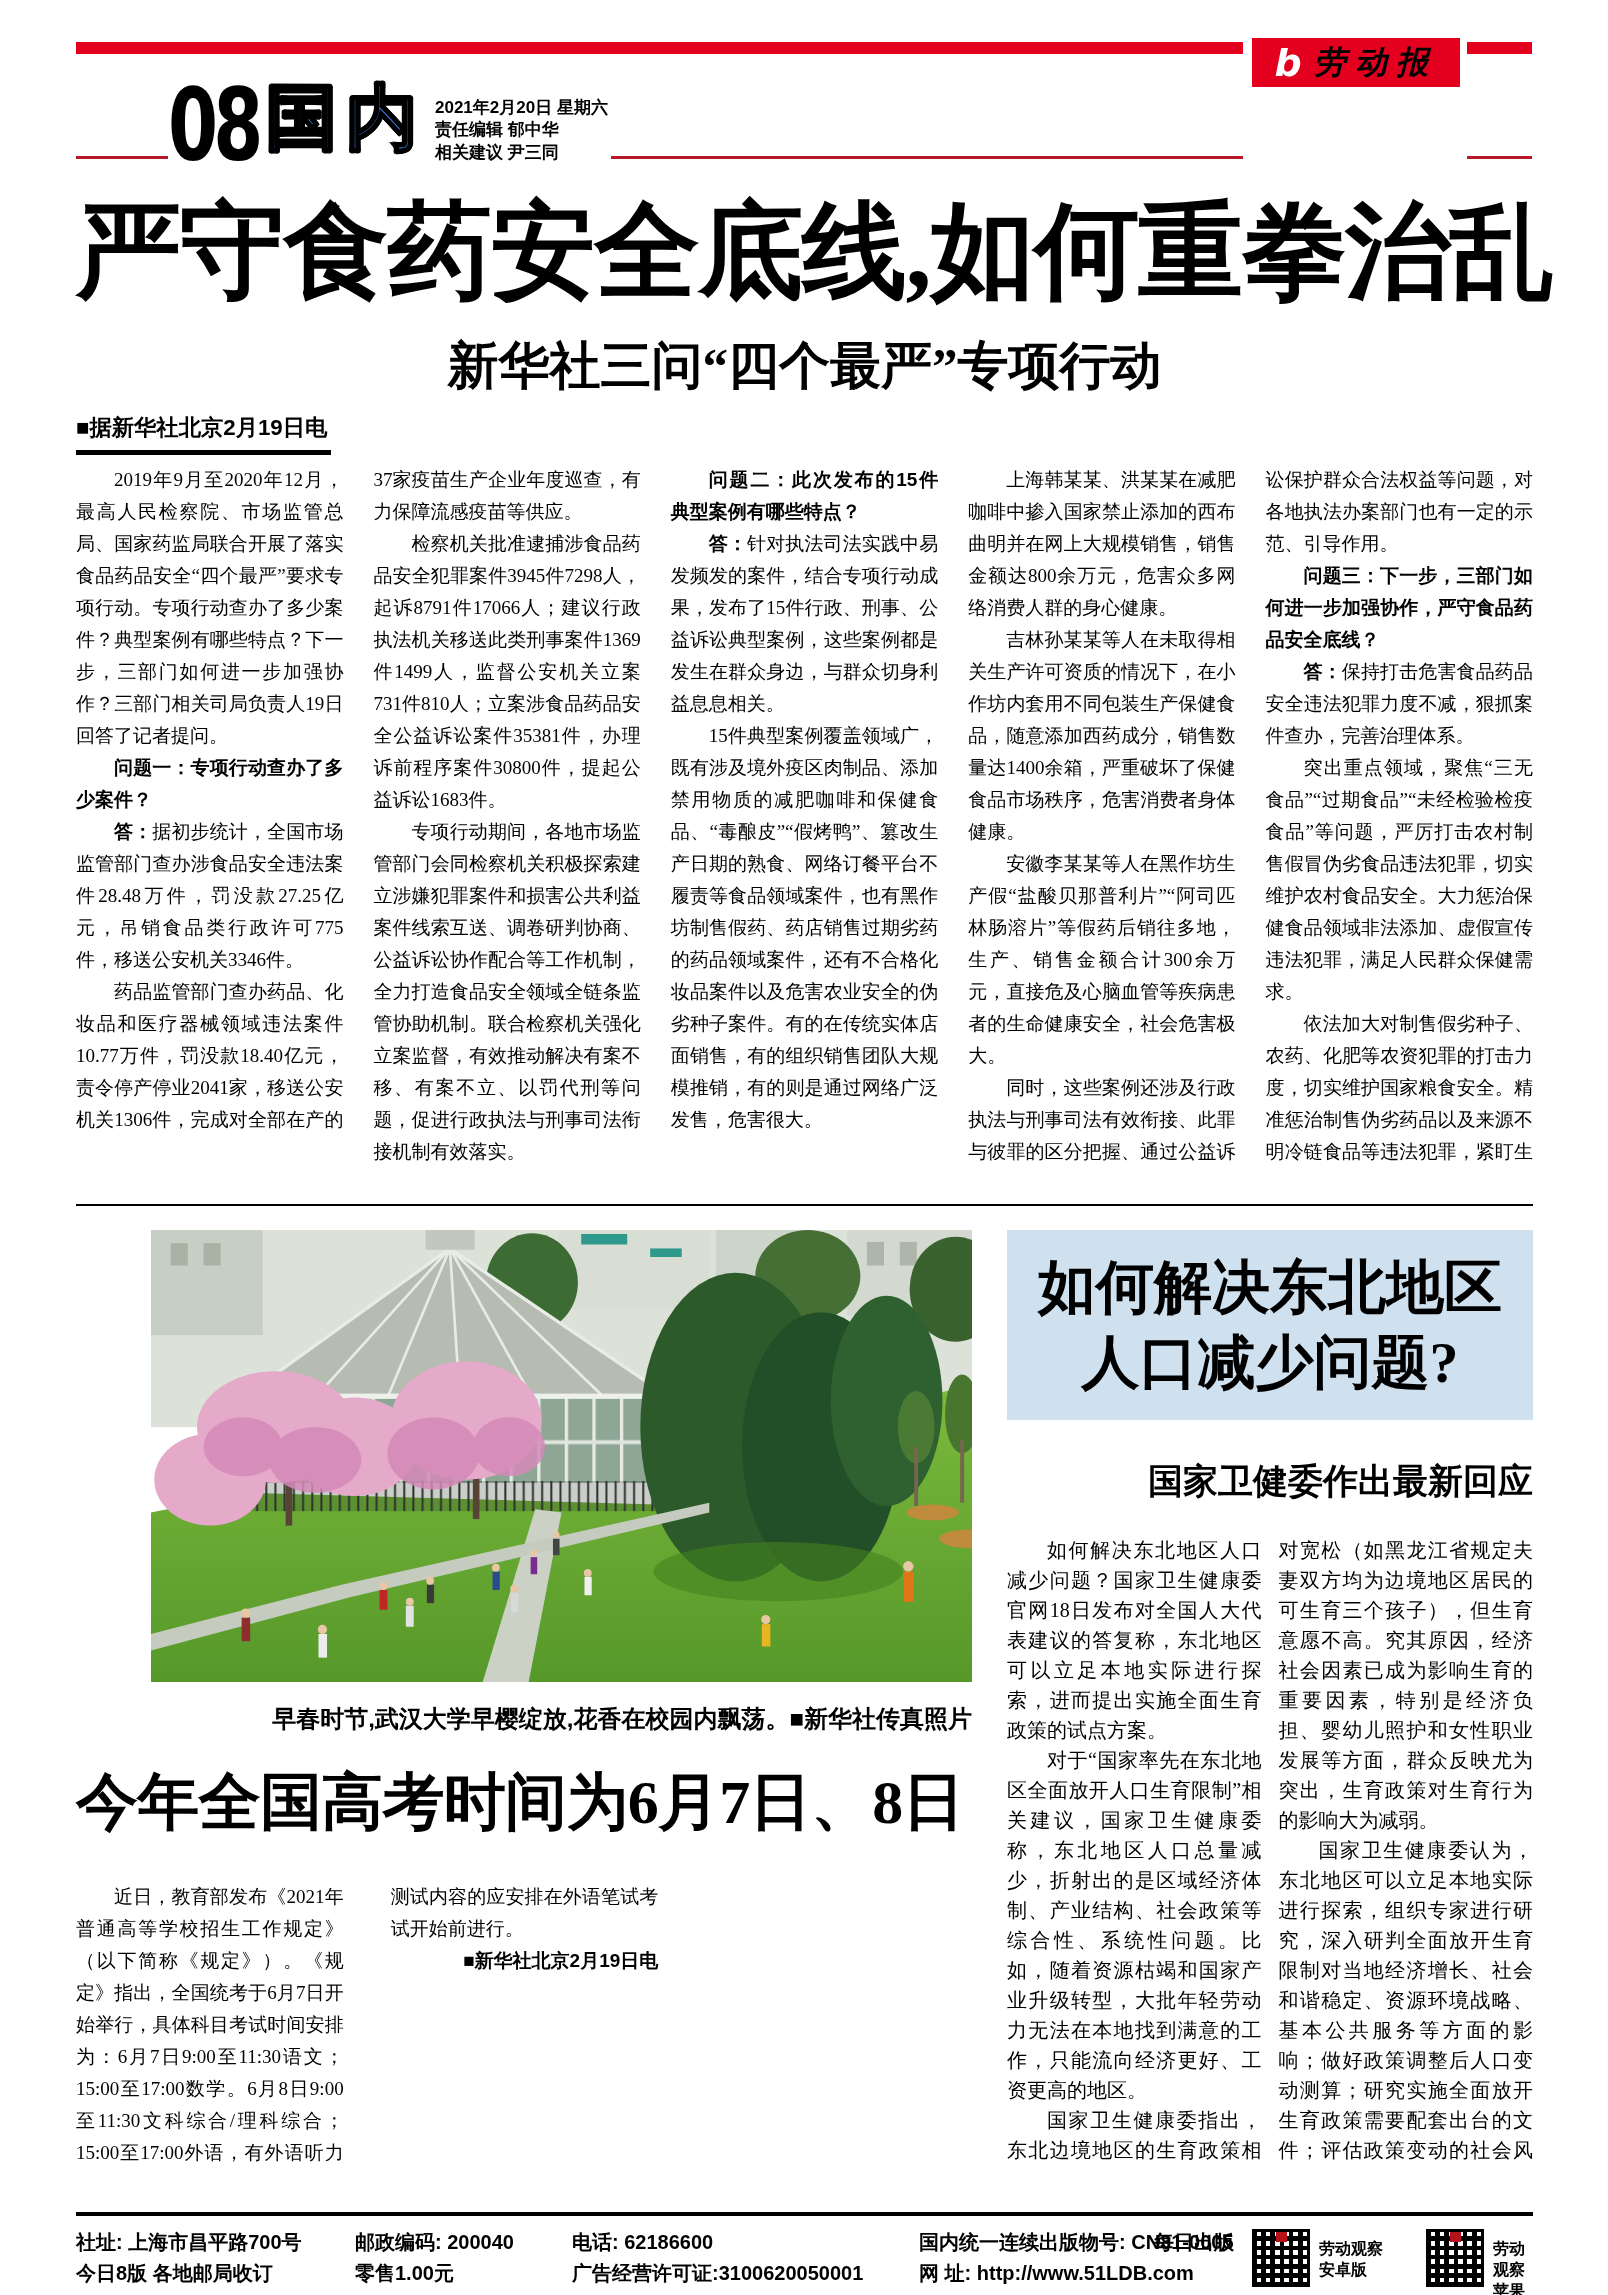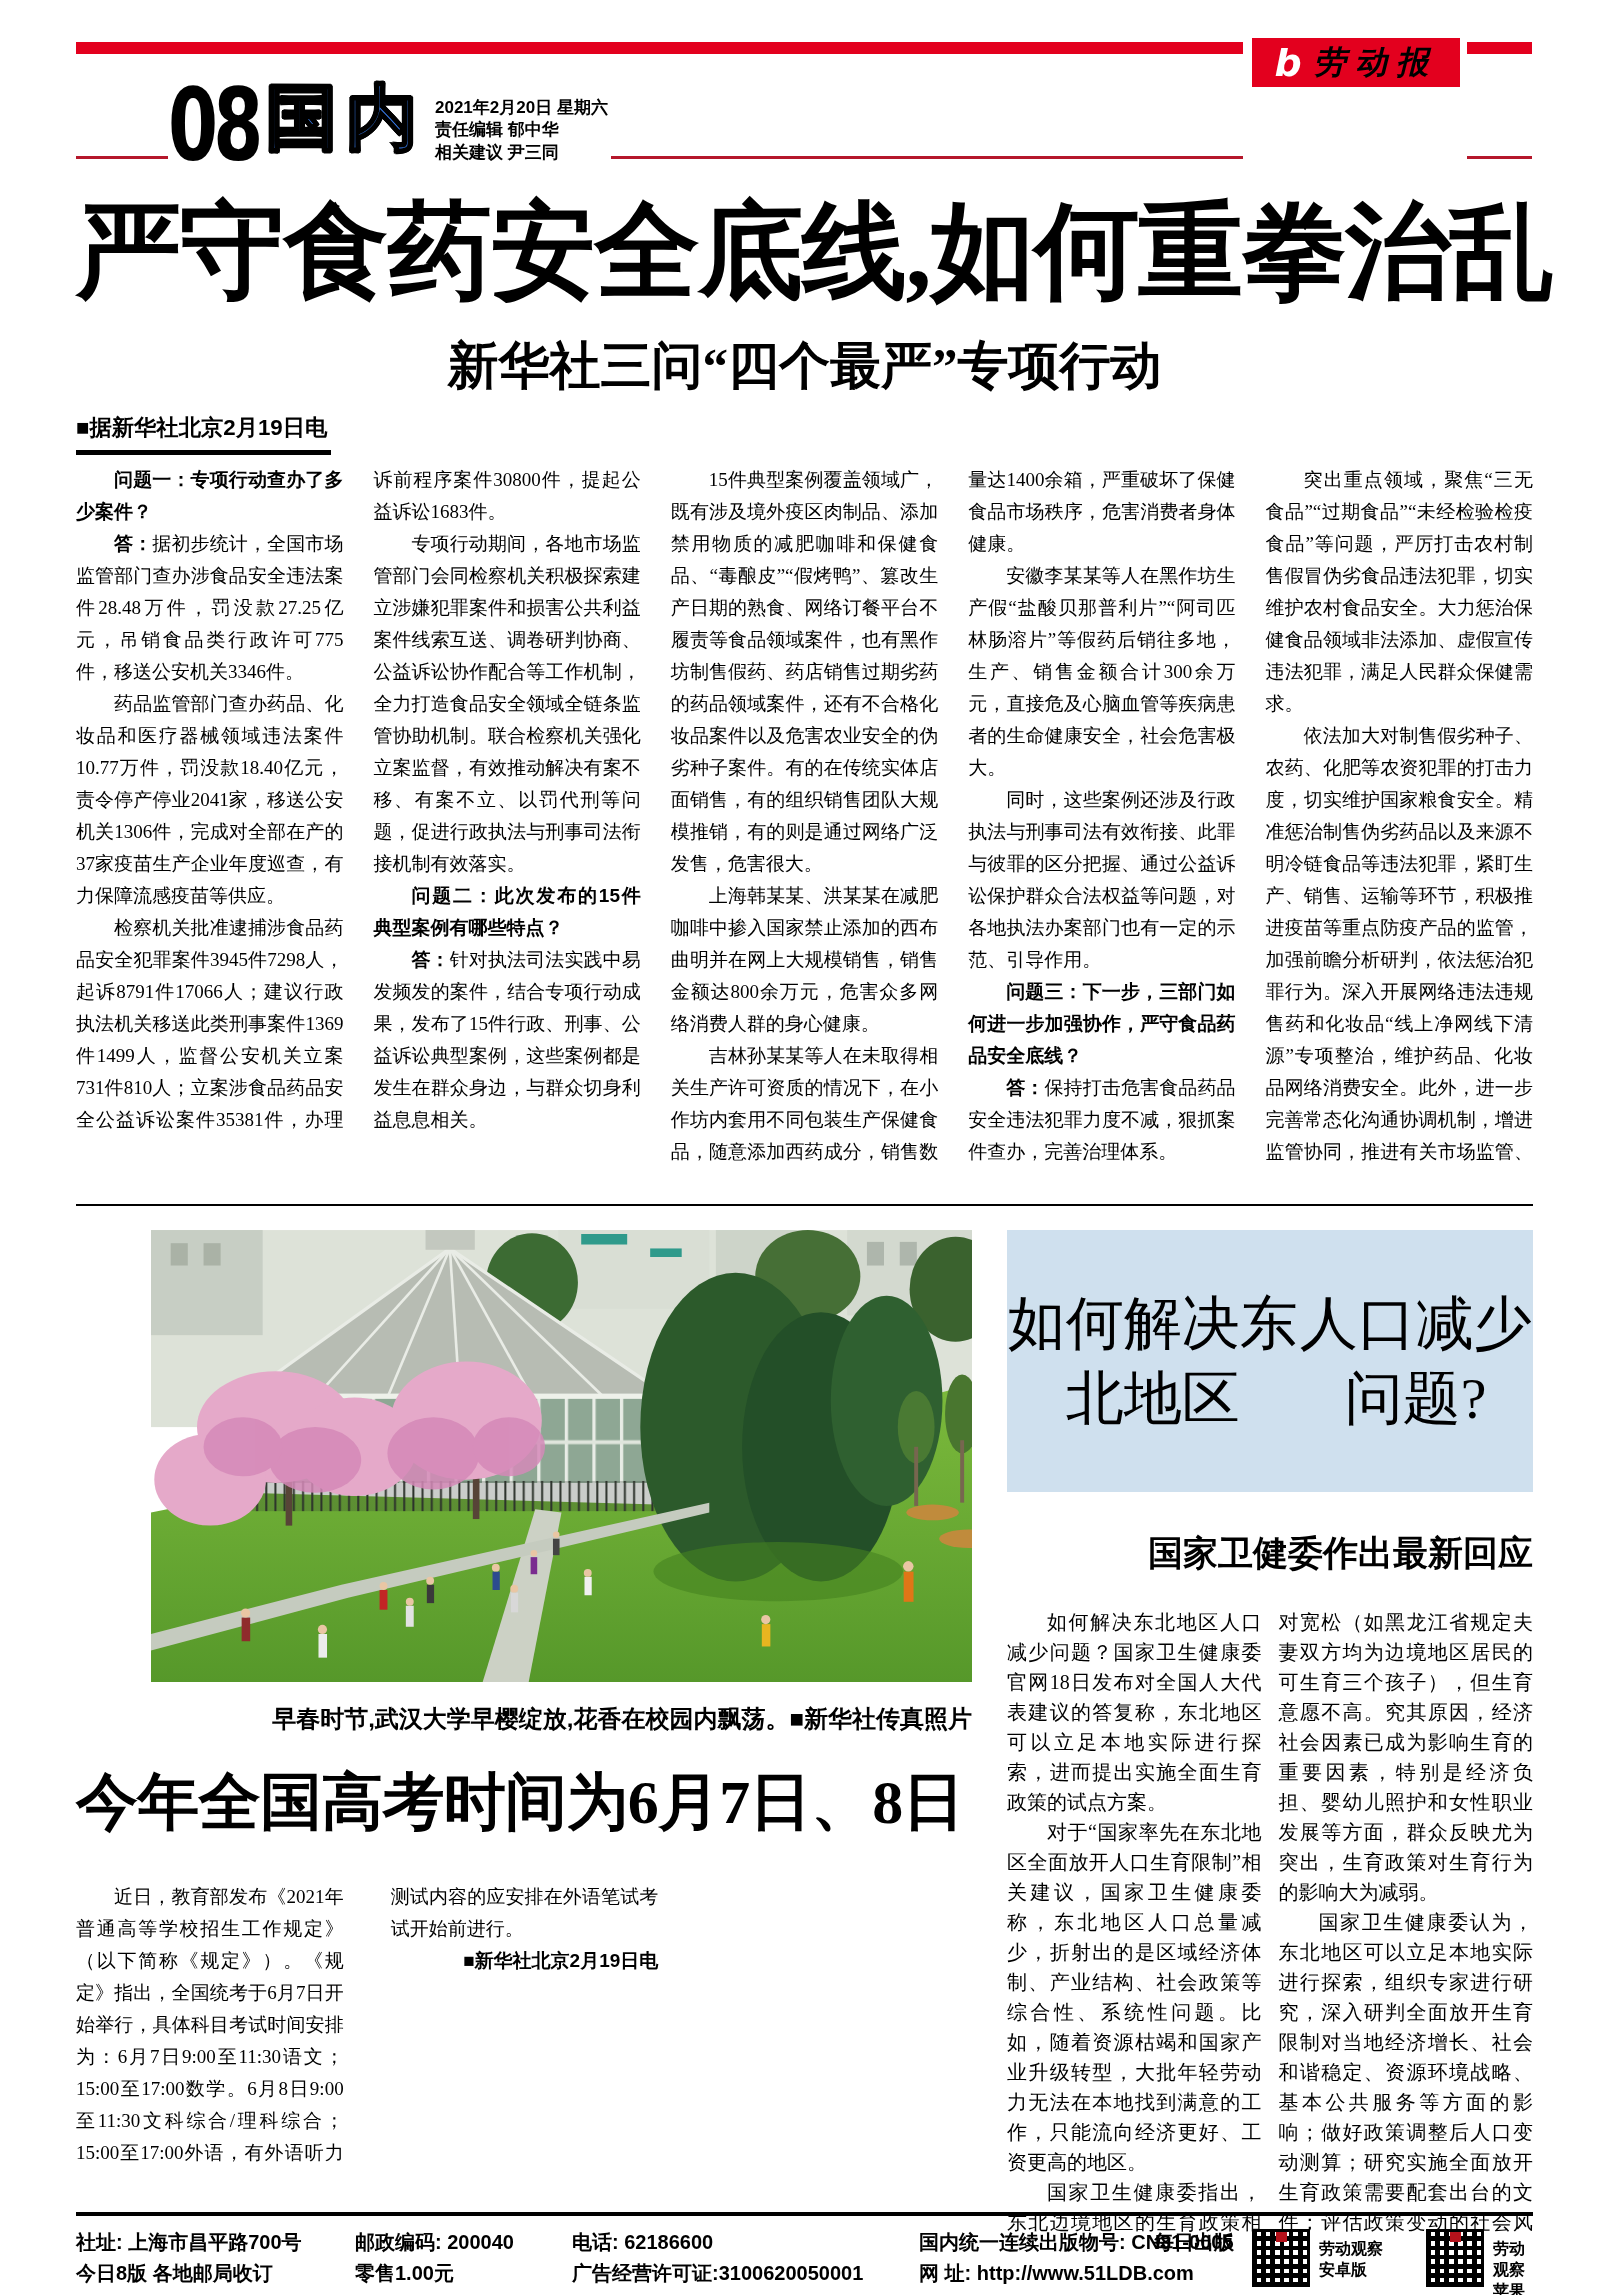--- a/index.html
+++ b/index.html
@@ -44,22 +44,22 @@
   .caption{position:absolute;left:151px;top:1703px;width:821px;text-align:right;
            font-family:"Liberation Sans","DejaVu Sans",sans-serif;font-weight:700;font-size:24px;}
   
   .headline2{position:absolute;left:76px;top:1765px;width:897px;white-space:nowrap;
            font-weight:900;font-size:62px;line-height:1.2;letter-spacing:-0.7px;}
   .gaokao-body{position:absolute;left:76px;top:1881px;width:897px;height:332px;
            column-count:3;column-gap:47px;column-fill:auto;overflow:hidden;
            font-size:19px;line-height:32px;text-align:justify;}
   
   .ne{position:absolute;left:1007px;top:1230px;width:526px;height:982px;}
-  .ne-title{height:262px;background:#cfe0ee;display:flex;flex-direction:row;align-items:center;
-           justify-content:center;font-weight:400;font-size:58px;line-height:1.3;text-align:center;}
+  .ne-title{height:190px;background:#cfe0ee;display:flex;flex-direction:column;align-items:center;
+           justify-content:center;font-weight:700;font-size:58px;line-height:1.3;text-align:center;}
   .ne-sub{margin-top:38px;text-align:right;font-weight:900;font-size:35px;}
   .ne-body{margin-top:30px;height:657px;column-count:2;column-gap:17px;column-fill:auto;overflow:hidden;
            font-size:20px;line-height:30px;text-align:justify;}
   
   .footer-rule{position:absolute;left:76px;top:2212px;width:1457px;height:4px;background:#000;}
   .footer{position:absolute;left:76px;top:2229px;width:1457px;height:66px;
           font-family:"Liberation Sans","DejaVu Sans",sans-serif;font-weight:700;font-size:20px;}
   .f-item{position:absolute;white-space:nowrap;}
   .qr{position:absolute;top:0;width:58px;height:58px;
       background:repeating-linear-gradient(0deg,#000 0 4.6px,transparent 4.6px 9.2px),
@@ -89,20 +89,21 @@
   <div class="rule-red rr-a"></div>
   <div class="rule-red rr-b"></div>
   <div class="rule-red rr-c"></div>
 
   <div class="headline">严守食药安全底线,如何重拳治乱</div>
   <div class="subheadline">新华社三问“四个最严”专项行动</div>
   <div class="dateline">■据新华社北京2月19日电</div>
 
   <div class="lead-body">
 
+  <p class="para"><b class="lead"></b><span>2019年9月至2020年12月，最高人民检察院、市场监管总局、国家药监局联合开展了落实食品药品安全“四个最严”要求专项行动。专项行动查办了多少案件？典型案例有哪些特点？下一步，三部门如何进一步加强协作？三部门相关司局负责人19日回答了记者提问。</span></p>
       <p class="para q"><b class="lead"></b><span>问题一：专项行动查办了多少案件？</span></p>
       <p class="para"><b class="lead">答：</b><span>据初步统计，全国市场监管部门查办涉食品安全违法案件28.48万件，罚没款27.25亿元，吊销食品类行政许可775件，移送公安机关3346件。</span></p>
       <p class="para"><b class="lead"></b><span>药品监管部门查办药品、化妆品和医疗器械领域违法案件10.77万件，罚没款18.40亿元，责令停产停业2041家，移送公安机关1306件，完成对全部在产的37家疫苗生产企业年度巡查，有力保障流感疫苗等供应。</span></p>
       <p class="para"><b class="lead"></b><span>检察机关批准逮捕涉食品药品安全犯罪案件3945件7298人，起诉8791件17066人；建议行政执法机关移送此类刑事案件1369件1499人，监督公安机关立案731件810人；立案涉食品药品安全公益诉讼案件35381件，办理诉前程序案件30800件，提起公益诉讼1683件。</span></p>
       <p class="para"><b class="lead"></b><span>专项行动期间，各地市场监管部门会同检察机关积极探索建立涉嫌犯罪案件和损害公共利益案件线索互送、调卷研判协商、公益诉讼协作配合等工作机制，全力打造食品安全领域全链条监管协助机制。联合检察机关强化立案监督，有效推动解决有案不移、有案不立、以罚代刑等问题，促进行政执法与刑事司法衔接机制有效落实。</span></p>
       <p class="para q"><b class="lead"></b><span>问题二：此次发布的15件典型案例有哪些特点？</span></p>
       <p class="para"><b class="lead">答：</b><span>针对执法司法实践中易发频发的案件，结合专项行动成果，发布了15件行政、刑事、公益诉讼典型案例，这些案例都是发生在群众身边，与群众切身利益息息相关。</span></p>
       <p class="para"><b class="lead"></b><span>15件典型案例覆盖领域广，既有涉及境外疫区肉制品、添加禁用物质的减肥咖啡和保健食品、“毒酿皮”“假烤鸭”、篡改生产日期的熟食、网络订餐平台不履责等食品领域案件，也有黑作坊制售假药、药店销售过期劣药的药品领域案件，还有不合格化妆品案件以及危害农业安全的伪劣种子案件。有的在传统实体店面销售，有的组织销售团队大规模推销，有的则是通过网络广泛发售，危害很大。</span></p>
       <p class="para"><b class="lead"></b><span>上海韩某某、洪某某在减肥咖啡中掺入国家禁止添加的西布曲明并在网上大规模销售，销售金额达800余万元，危害众多网络消费人群的身心健康。</span></p>
       <p class="para"><b class="lead"></b><span>吉林孙某某等人在未取得相关生产许可资质的情况下，在小作坊内套用不同包装生产保健食品，随意添加西药成分，销售数量达1400余箱，严重破坏了保健食品市场秩序，危害消费者身体健康。</span></p>

